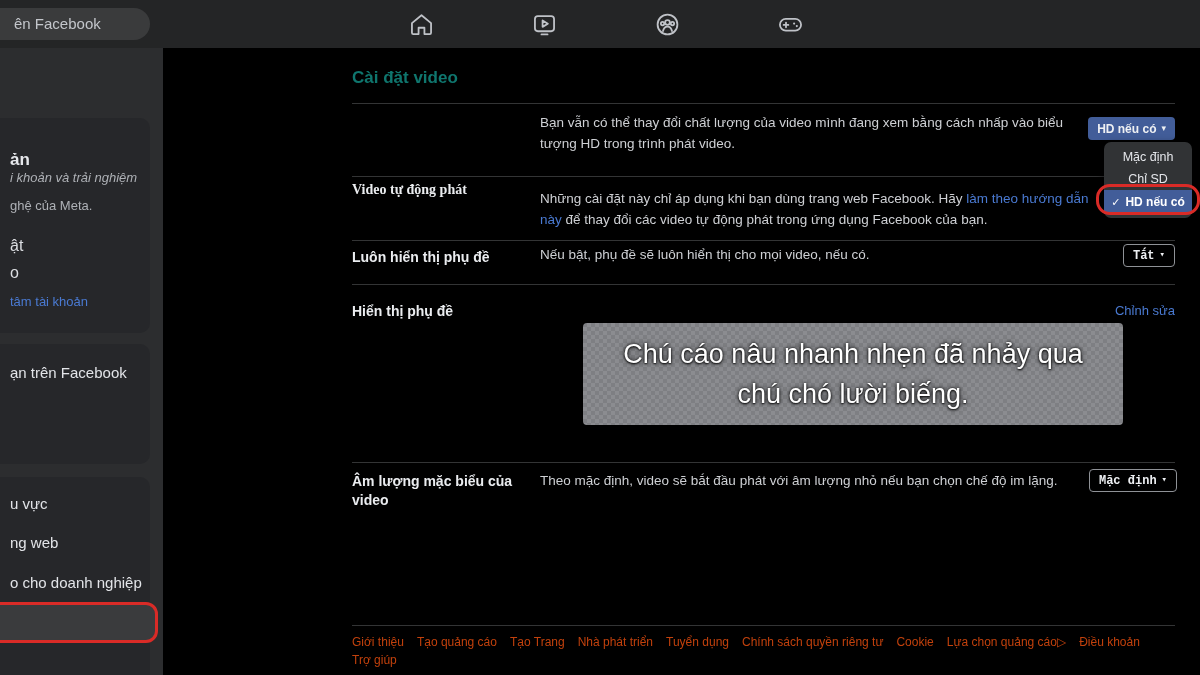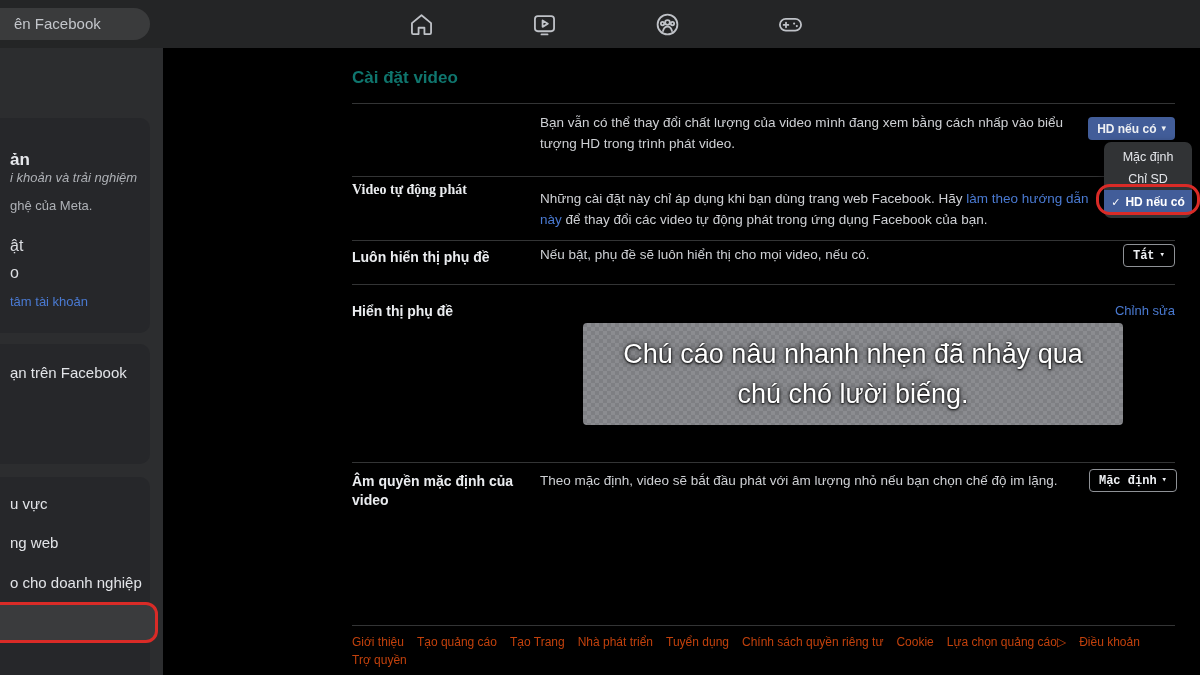--- a/index.html
+++ b/index.html
@@ -149,41 +149,41 @@
   </div>
   <div class="divider" style="top:236px;"></div>
 
   <div class="row-label" style="top:254px;">Hiển thị phụ đề</div>
   <div id="edit-link">Chỉnh sửa</div>
   <div id="caption-box">
     <span>Chú cáo nâu nhanh nhẹn đã nhảy qua chú chó lười biếng.</span>
   </div>
   <div class="divider" style="top:414px;"></div>
 
-  <div class="row-label" style="top:424px; width:175px;">Âm quyền mặc định của video</div>
+  <div class="row-label" style="top:424px; width:175px;">Âm lượng mặc biểu của video</div>
   <div class="row-desc" style="top:422px; width:570px;">Theo mặc định, video sẽ bắt đầu phát với âm lượng nhỏ nếu bạn chọn chế độ im lặng.</div>
   <div class="ctl-btn ctl-outline" style="right:23px; top:421px;">
     <span>Mặc định</span>
     <span class="caret">▾</span>
   </div>
 
   <div class="divider" style="top:577px;"></div>
   <div class="footer-row" style="top:587px;">
     <span>Giới thiệu</span>
     <span>Tạo quảng cáo</span>
     <span>Tạo Trang</span>
     <span>Nhà phát triển</span>
     <span>Tuyển dụng</span>
     <span>Chính sách quyền riêng tư</span>
     <span>Cookie</span>
     <span><span>Lựa chọn quảng cáo</span><span class="adchoices">▷</span></span>
     <span>Điều khoản</span>
   </div>
   <div class="footer-row" style="top:605px;">
-    <span>Trợ quyền</span>
+    <span>Trợ giúp</span>
   </div>
 
   <div id="dropdown-menu">
     <div class="menu-item">Mặc định</div>
     <div class="menu-item">Chỉ SD</div>
     <div class="menu-item menu-item-selected">
       <span class="check">✓</span>
       <span>HD nếu có</span>
     </div>
   </div>

